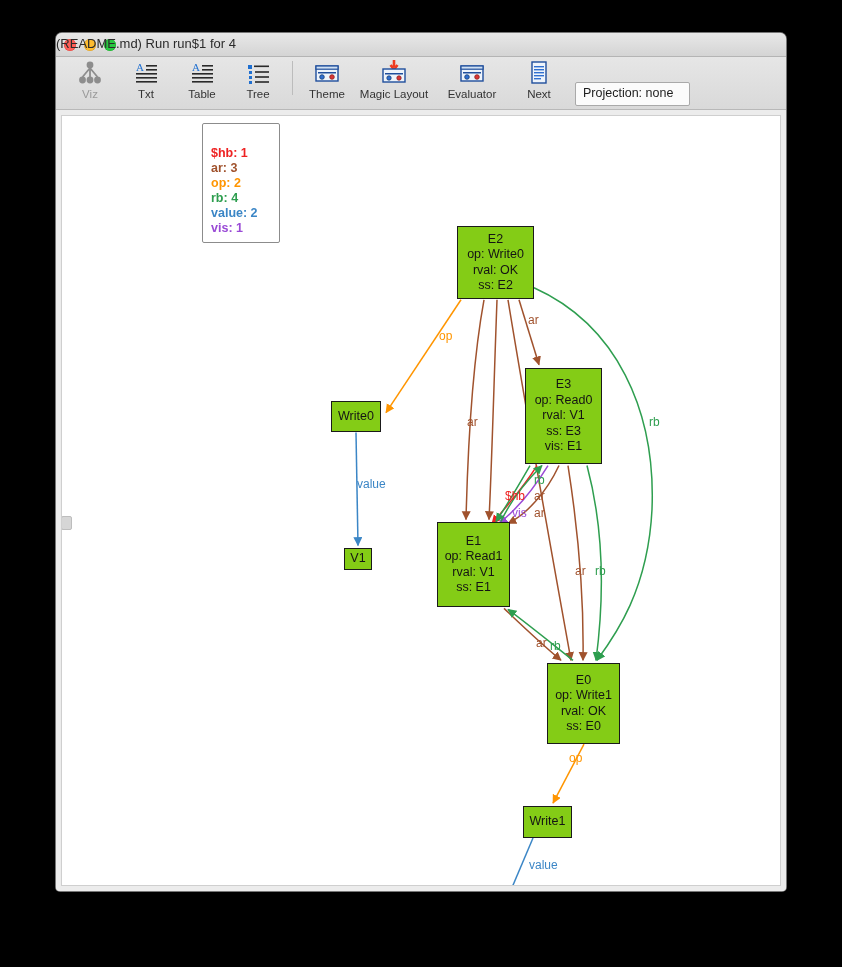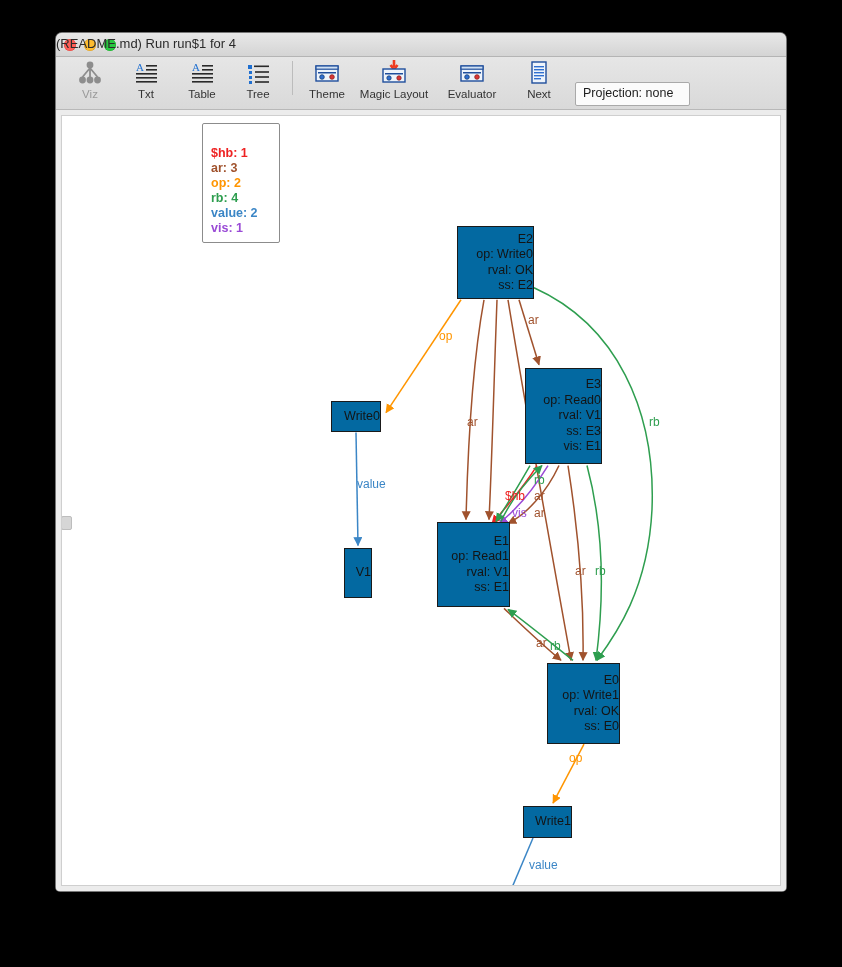--- a/index.html
+++ b/index.html
@@ -105,26 +105,26 @@
     border: 1px solid #8c8c8c;
     border-radius: 2px;
     padding: 22px 6px 6px 8px;
     font-size: 12.5px;
     font-weight: bold;
     line-height: 15px;
   }
   
   .node {
     position: absolute;
-    background: #0369a1;
+    background: #84cc16;
     border: 1.6px solid #1a1a1a;
     box-sizing: border-box;
     display: flex;
     flex-direction: column;
-    align-items: flex-end;
+    align-items: center;
     justify-content: center;
     font-size: 12.5px;
     color: #141414;
     line-height: 15.5px;
     text-align: center;
     z-index: 4;
   }
   .node .ln { white-space: nowrap; }
   .elabel {
     position: absolute;
@@ -359,21 +359,21 @@
           </div>
           <div class="node" style="left: 485px; top: 547px; width: 73px; height: 81px;">
             <div class="ln">E0</div>
             <div class="ln">op: Write1</div>
             <div class="ln">rval: OK</div>
             <div class="ln">ss: E0</div>
           </div>
           <div class="node" style="left: 269px; top: 285px; width: 50px; height: 31px;">
             <div class="ln">Write0</div>
           </div>
-          <div class="node" style="left: 282px; top: 432px; width: 28px; height: 50px;">
+          <div class="node" style="left: 282px; top: 432px; width: 28px; height: 22px;">
             <div class="ln">V1</div>
           </div>
           <div class="node" style="left: 461px; top: 690px; width: 49px; height: 32px;">
             <div class="ln">Write1</div>
           </div>
         </div>
 
       <div id="label-layer">
           <div class="elabel" style="left: 377px; top: 213px; color: rgb(255, 149, 0);">op</div>
           <div class="elabel" style="left: 466px; top: 197px; color: rgb(160, 82, 45);">ar</div>

